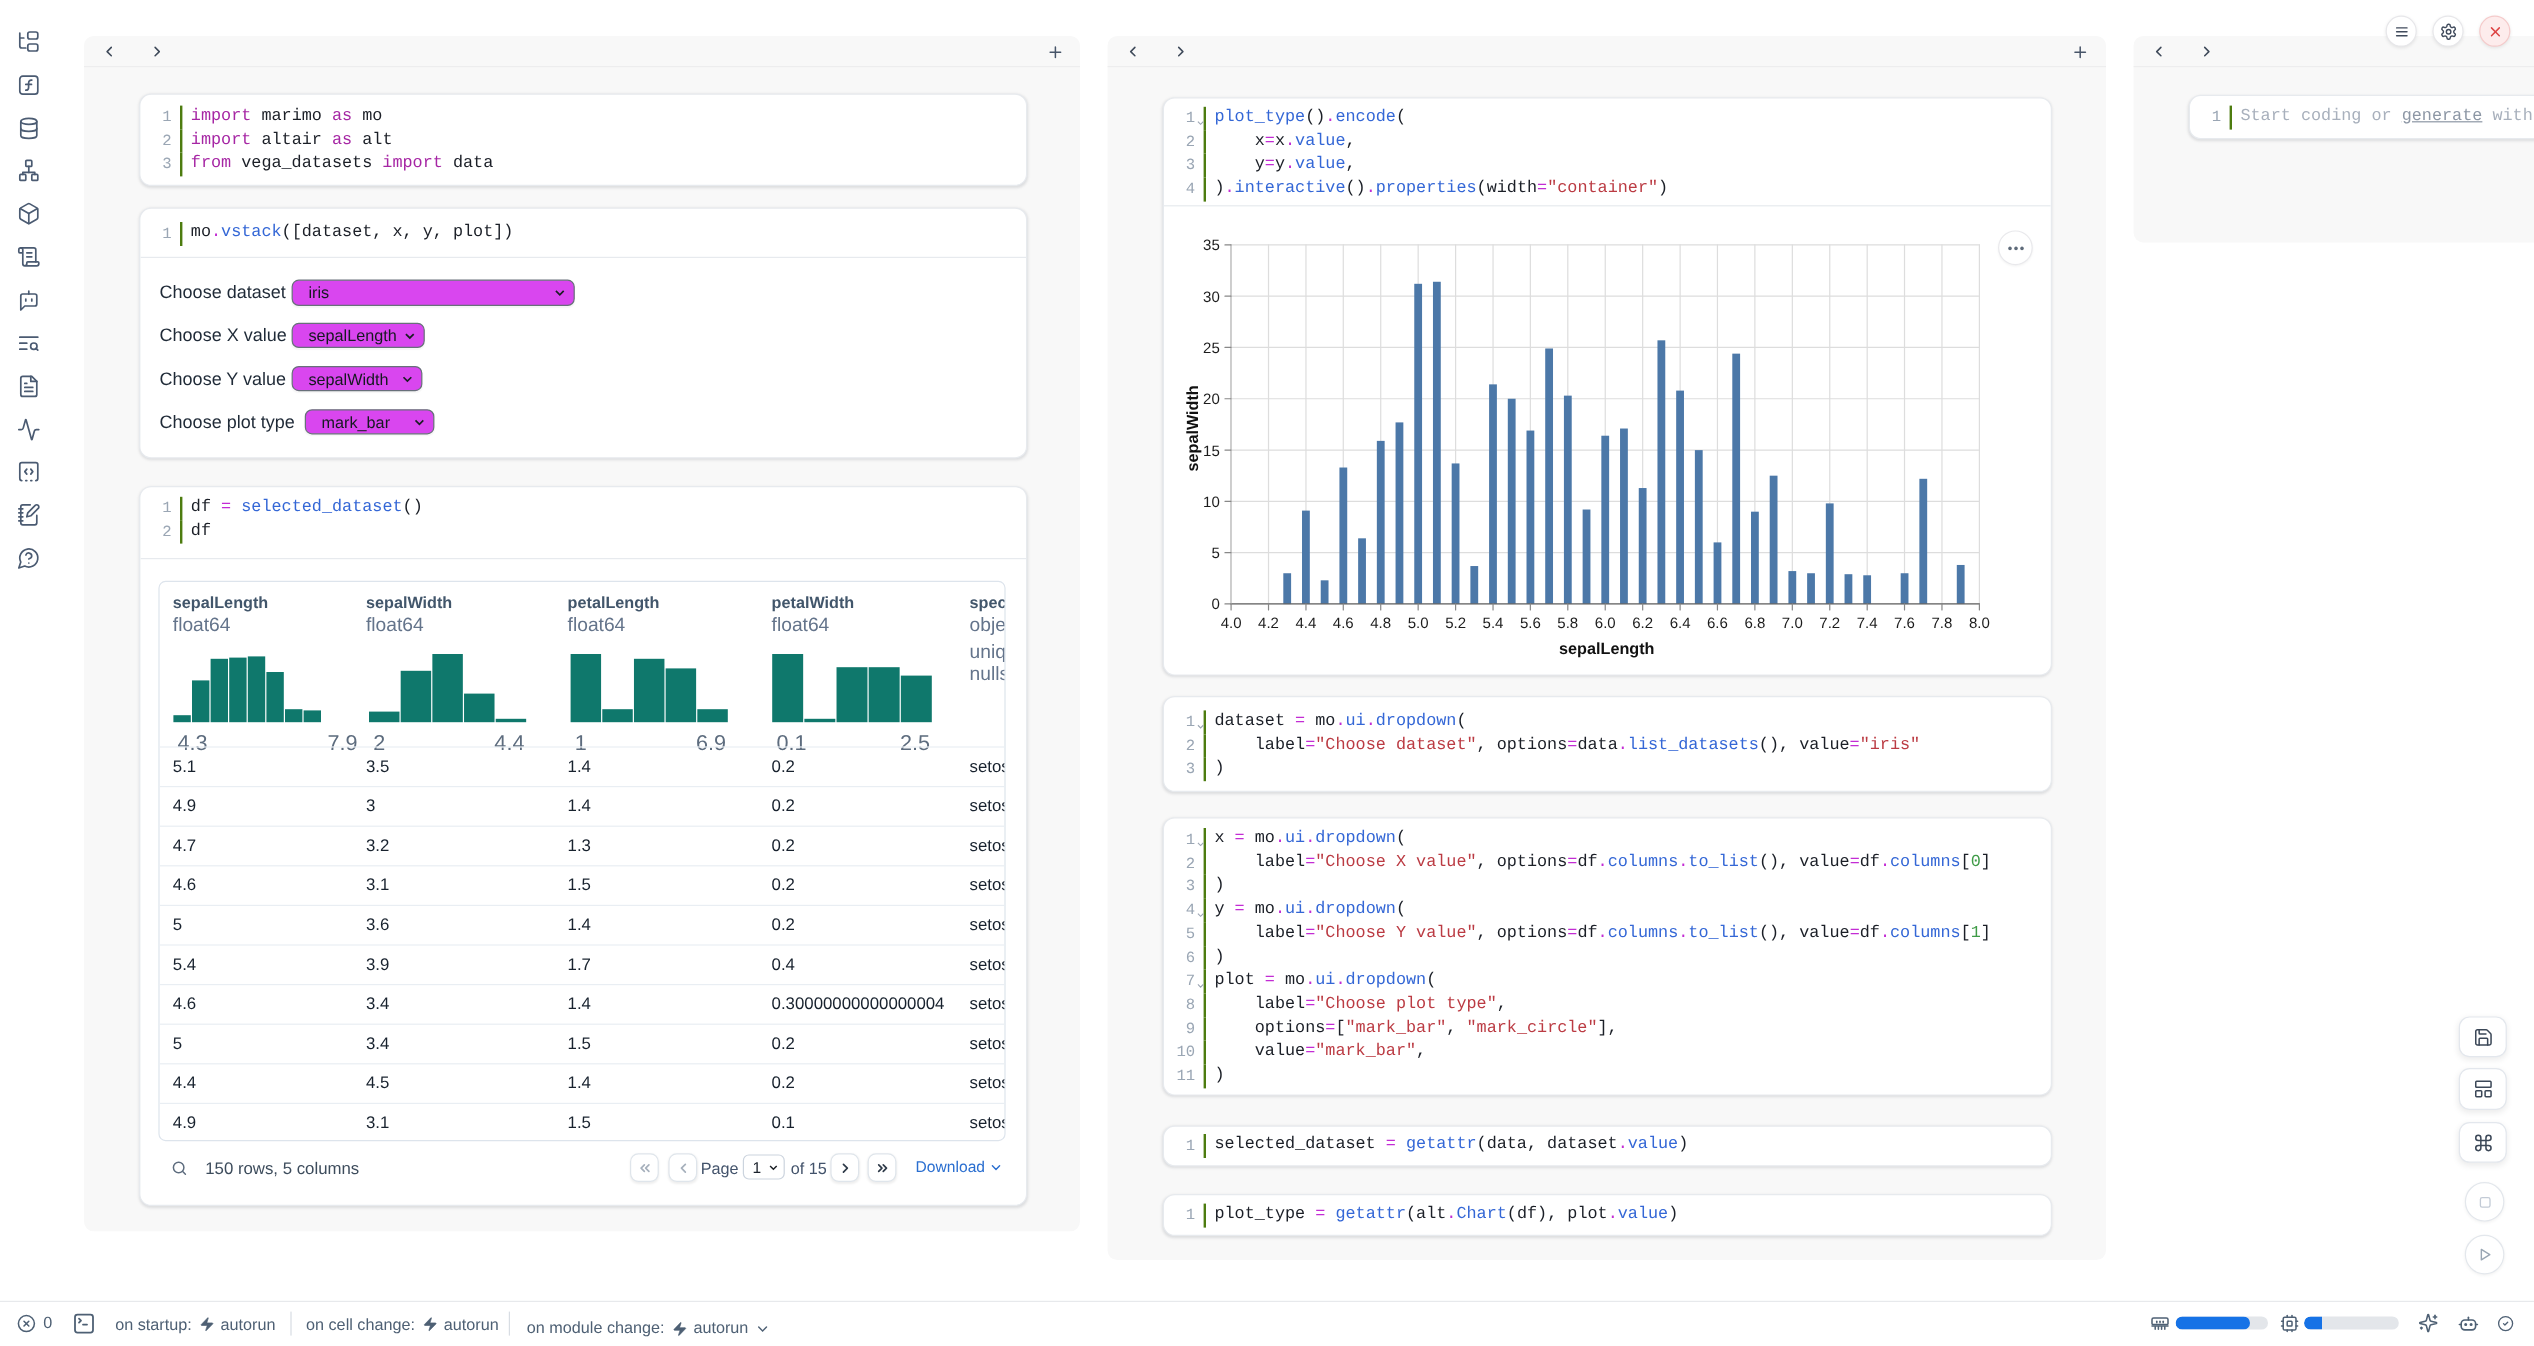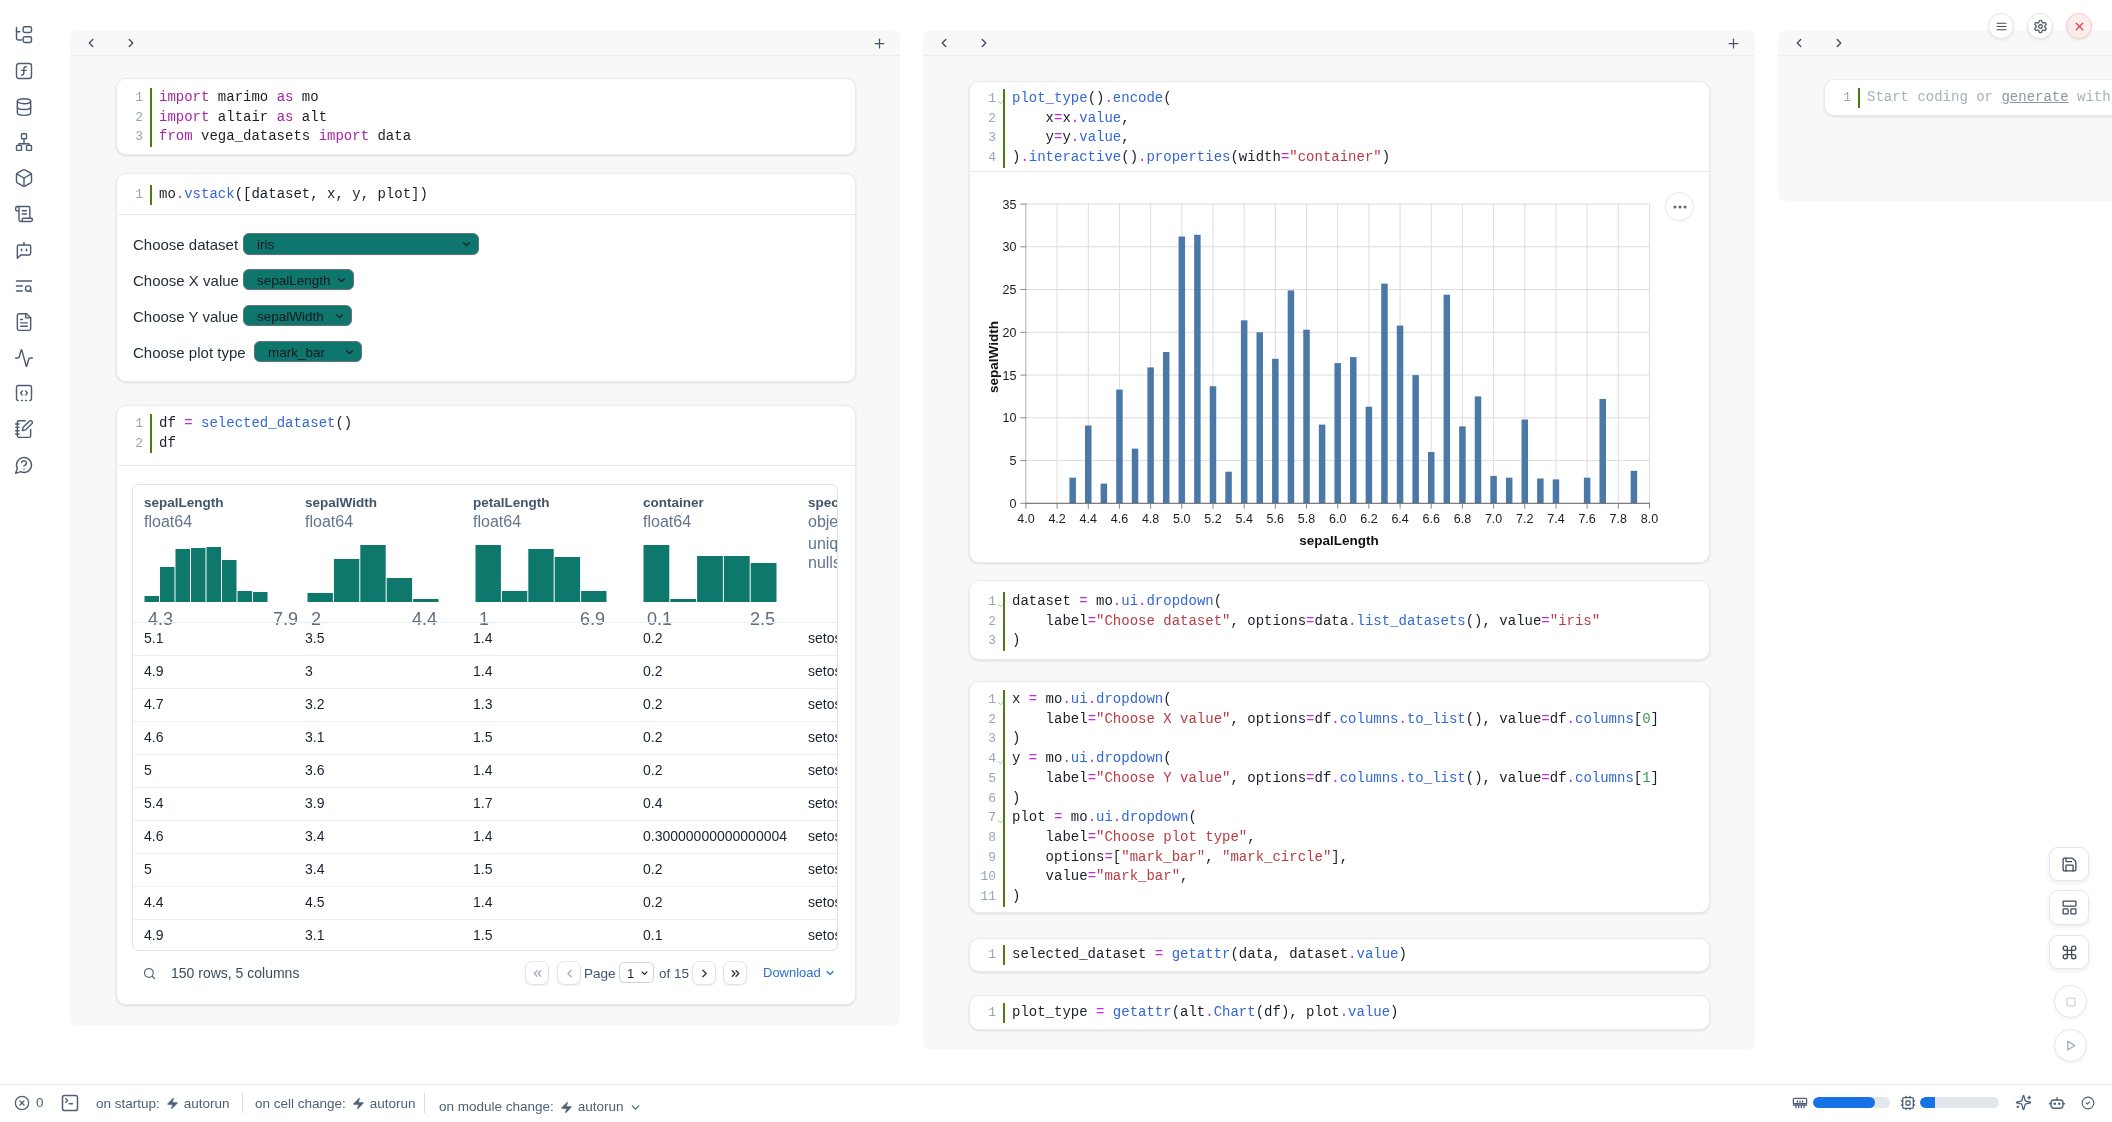--- a/index.html
+++ b/index.html
@@ -10,21 +10,21 @@
 .cell{position:absolute;background:#fff;border:1px solid #e7eaee;border-radius:10px;
  box-shadow:0 1px 3px rgba(15,23,42,.07),0 1px 2px rgba(15,23,42,.05);overflow:hidden;}
 .code{font-family:"Liberation Mono",monospace;font-size:14px;line-height:19.7px;color:#1b1f27;white-space:pre;}
 .cl{display:flex;}
 .gut{width:33px;flex:0 0 33px;text-align:right;padding-right:7px;color:#9aa6b4;font-size:13px;position:relative;}
 .gut .fold{position:absolute;right:-2px;top:5px;}
 .cc{border-left:2px solid #4d7c0f;padding-left:7px;}
 .k{color:#a626a4}.f{color:#3467d6}.o{color:#c32cd4}.s{color:#bb3b43}.n{color:#3f9b47}
 .sep{position:absolute;left:0;right:0;height:1px;background:#e7eaee}
 .lbl{position:absolute;font-size:15px;color:#1f2a37;}
-.sel{position:absolute;background:#0f766e;border:1px solid #68707a;border-radius:6px;
+.sel{position:absolute;background:#d946ef;border:1px solid #68707a;border-radius:6px;
  font-size:13.5px;color:#15191f;box-shadow:0 1px 1px rgba(0,0,0,.04);}
 .sel span{position:absolute;left:13px;top:50%;transform:translateY(-50%)}
 .sel svg{position:absolute;right:5px;top:50%;transform:translateY(-50%)}
 .th{position:absolute;font-weight:bold;font-size:13.5px;color:#42566b;white-space:nowrap}
 .td{position:absolute;font-size:14px;color:#18222e;white-space:nowrap}
 .gy{position:absolute;font-size:16px;color:#64748b;white-space:nowrap}
 .hax{position:absolute;font-size:18px;color:#5d6c7e;white-space:nowrap}
 .pbtn{position:absolute;width:24px;height:24px;border:1px solid #dfe5eb;border-radius:7px;background:#fff;
  box-shadow:0 1px 2px rgba(0,0,0,.07);display:flex;align-items:center;justify-content:center;}
 .sbt{font-size:13.5px;color:#4e6074;position:absolute;white-space:nowrap}
@@ -193,21 +193,21 @@
     <div class="cell" style="left:46px;top:375px;width:740px;height:600px">
       <div class="code" style="padding-top:8px"><div class="cl"><div class="gut">1</div><div class="cc" style="flex:1">df <span class="o">=</span> <span class="f">selected_dataset</span>()</div></div><div class="cl"><div class="gut">2</div><div class="cc" style="flex:1">df</div></div></div>
       <div class="sep" style="top:59px"></div>
       <div class="abs" style="left:15px;top:78px;width:706px;height:467px;border:1px solid #dde4ec;border-radius:6px;overflow:hidden;background:#fff">
         <div class="th" style="left:11px;top:10px">sepalLength</div>
         <div class="gy" style="left:11px;top:28px">float64</div>
         <div class="th" style="left:172px;top:10px">sepalWidth</div>
         <div class="gy" style="left:172px;top:28px">float64</div>
         <div class="th" style="left:340px;top:10px">petalLength</div>
         <div class="gy" style="left:340px;top:28px">float64</div>
-        <div class="th" style="left:510px;top:10px">container</div>
+        <div class="th" style="left:510px;top:10px">petalWidth</div>
         <div class="gy" style="left:510px;top:28px">float64</div>
         <div class="th" style="left:675px;top:10px">species</div>
         <div class="gy" style="left:675px;top:28px">object</div>
         <div class="gy" style="left:675px;top:50px">unique</div>
         <div class="gy" style="left:675px;top:69px">nulls:</div>
         <svg class="abs" style="left:11px;top:60px" width="124" height="57" viewBox="0 0 124 57" fill="none" stroke-linecap="round" stroke-linejoin="round">
           <rect x="0.5" y="51" width="14.5" height="6" fill="#0f786c"></rect>
           <rect x="16.0" y="22" width="14.5" height="35" fill="#0f786c"></rect>
           <rect x="31.5" y="4" width="14.5" height="53" fill="#0f786c"></rect>
           <rect x="47.0" y="3" width="14.5" height="54" fill="#0f786c"></rect>

